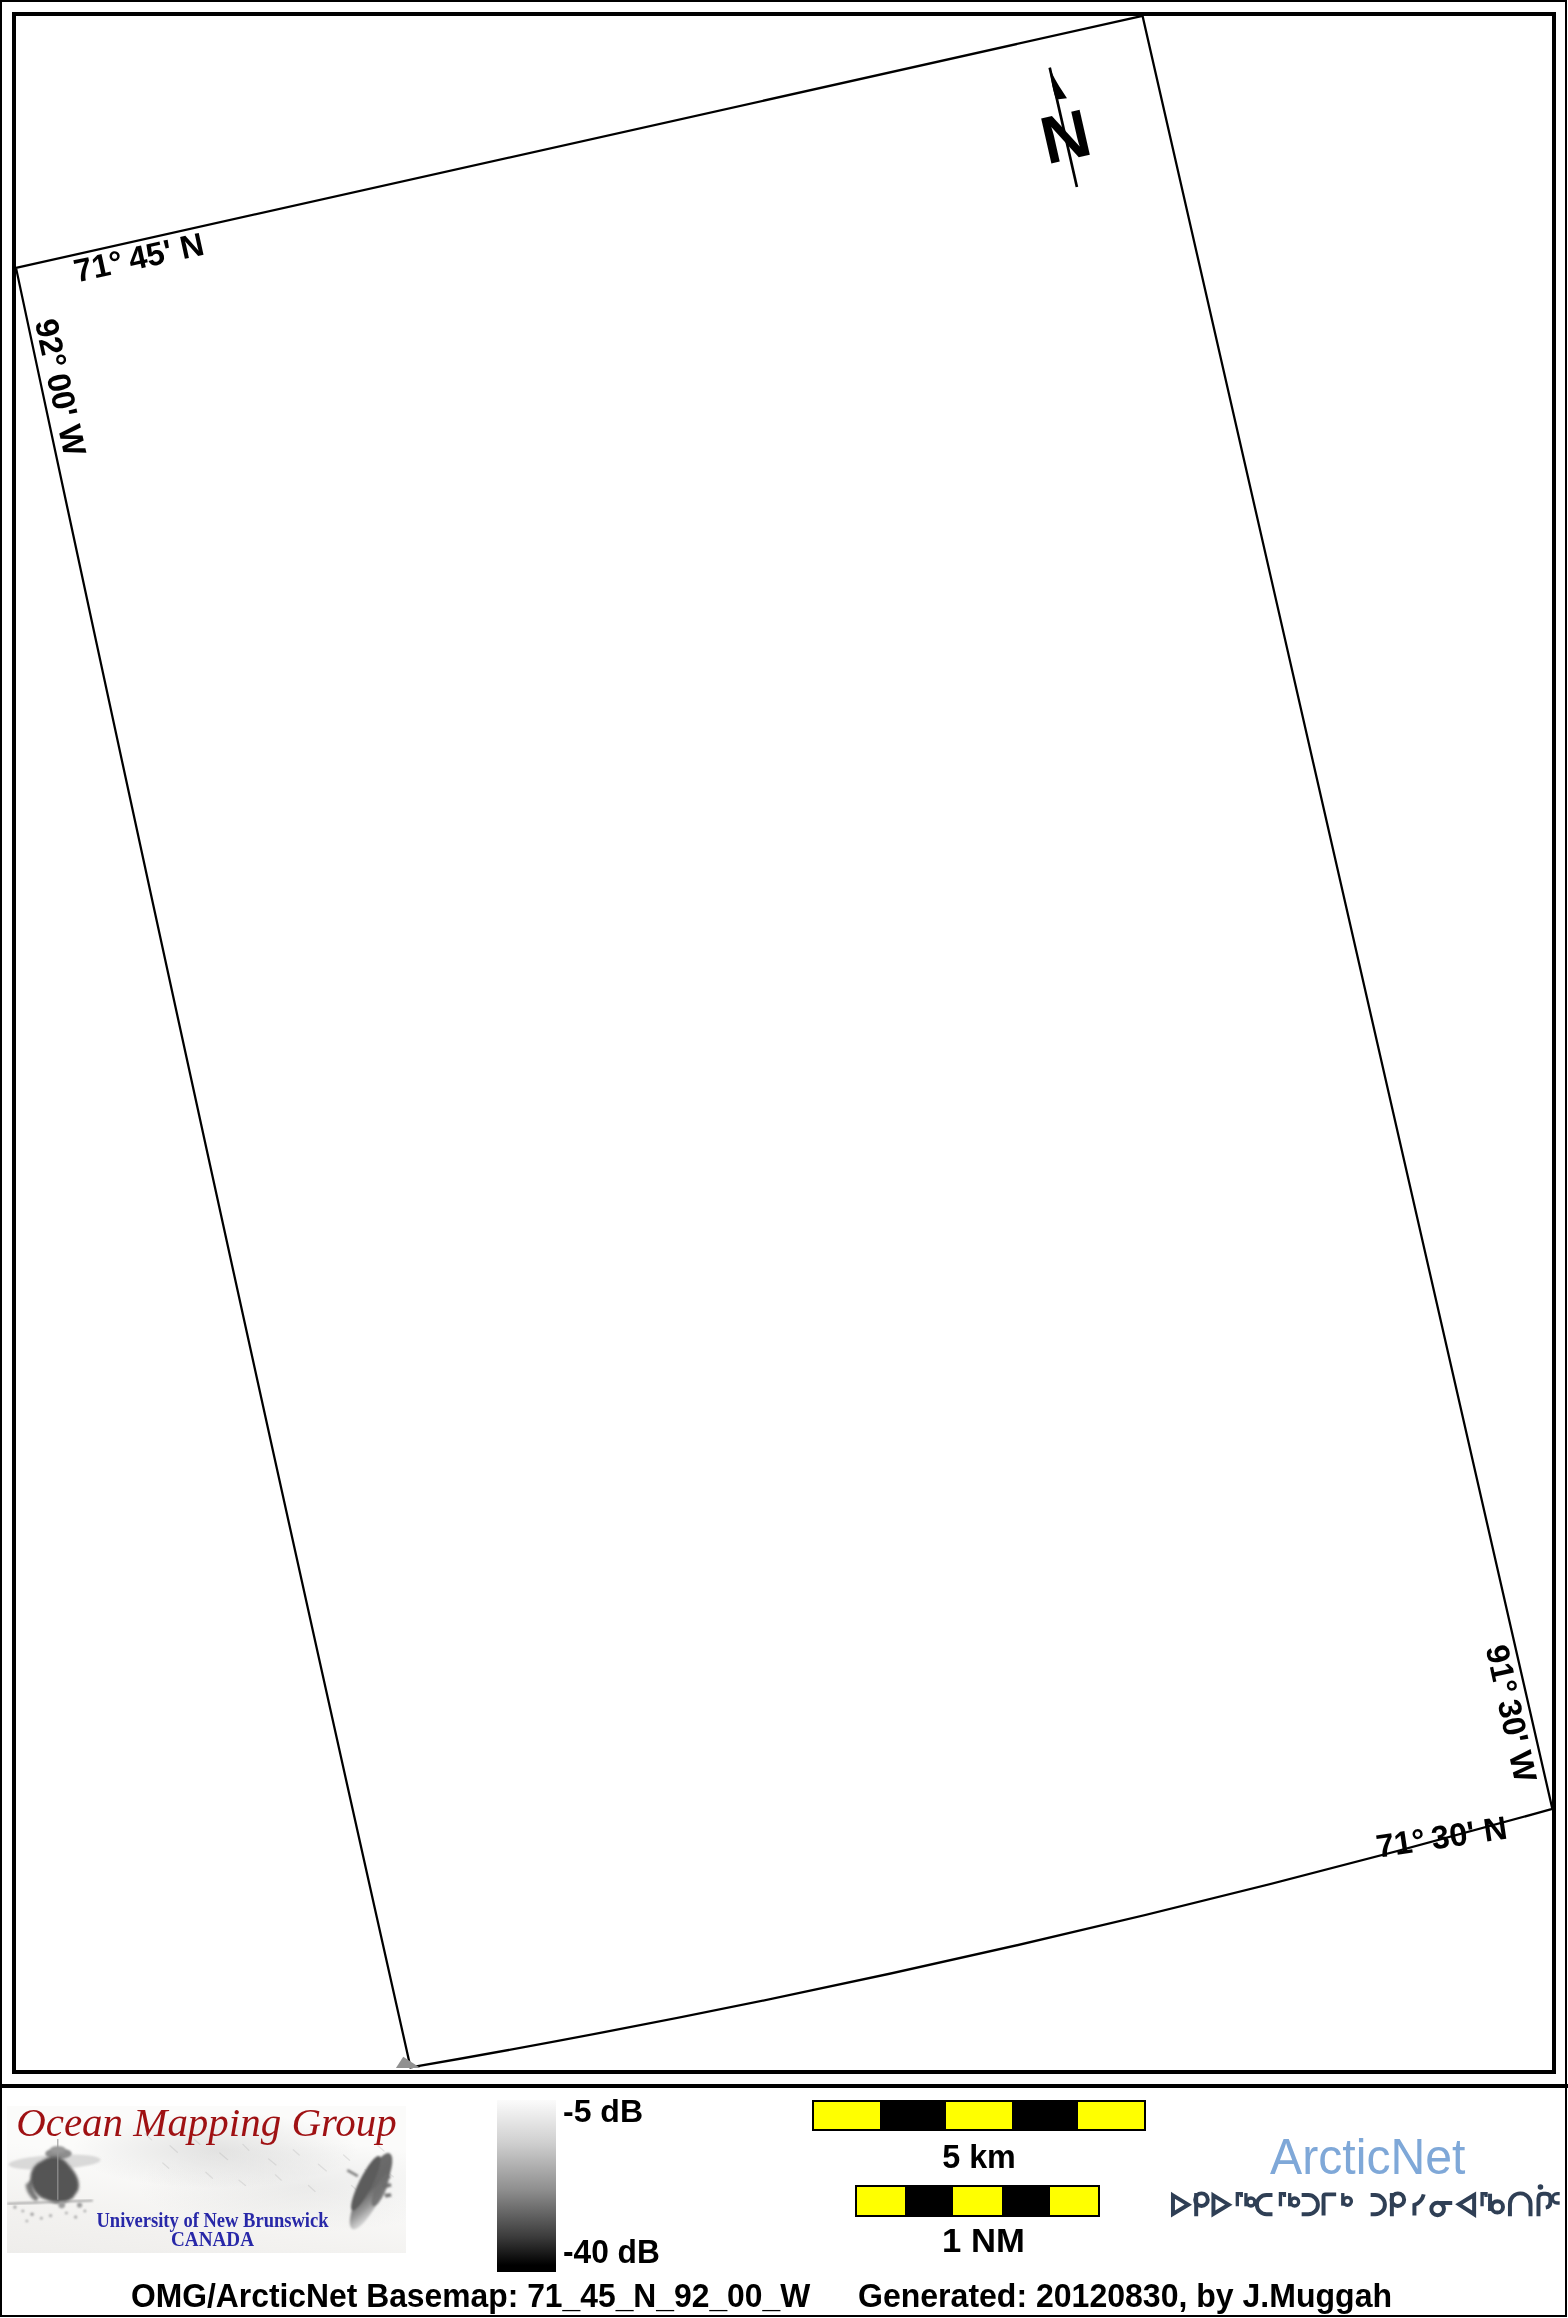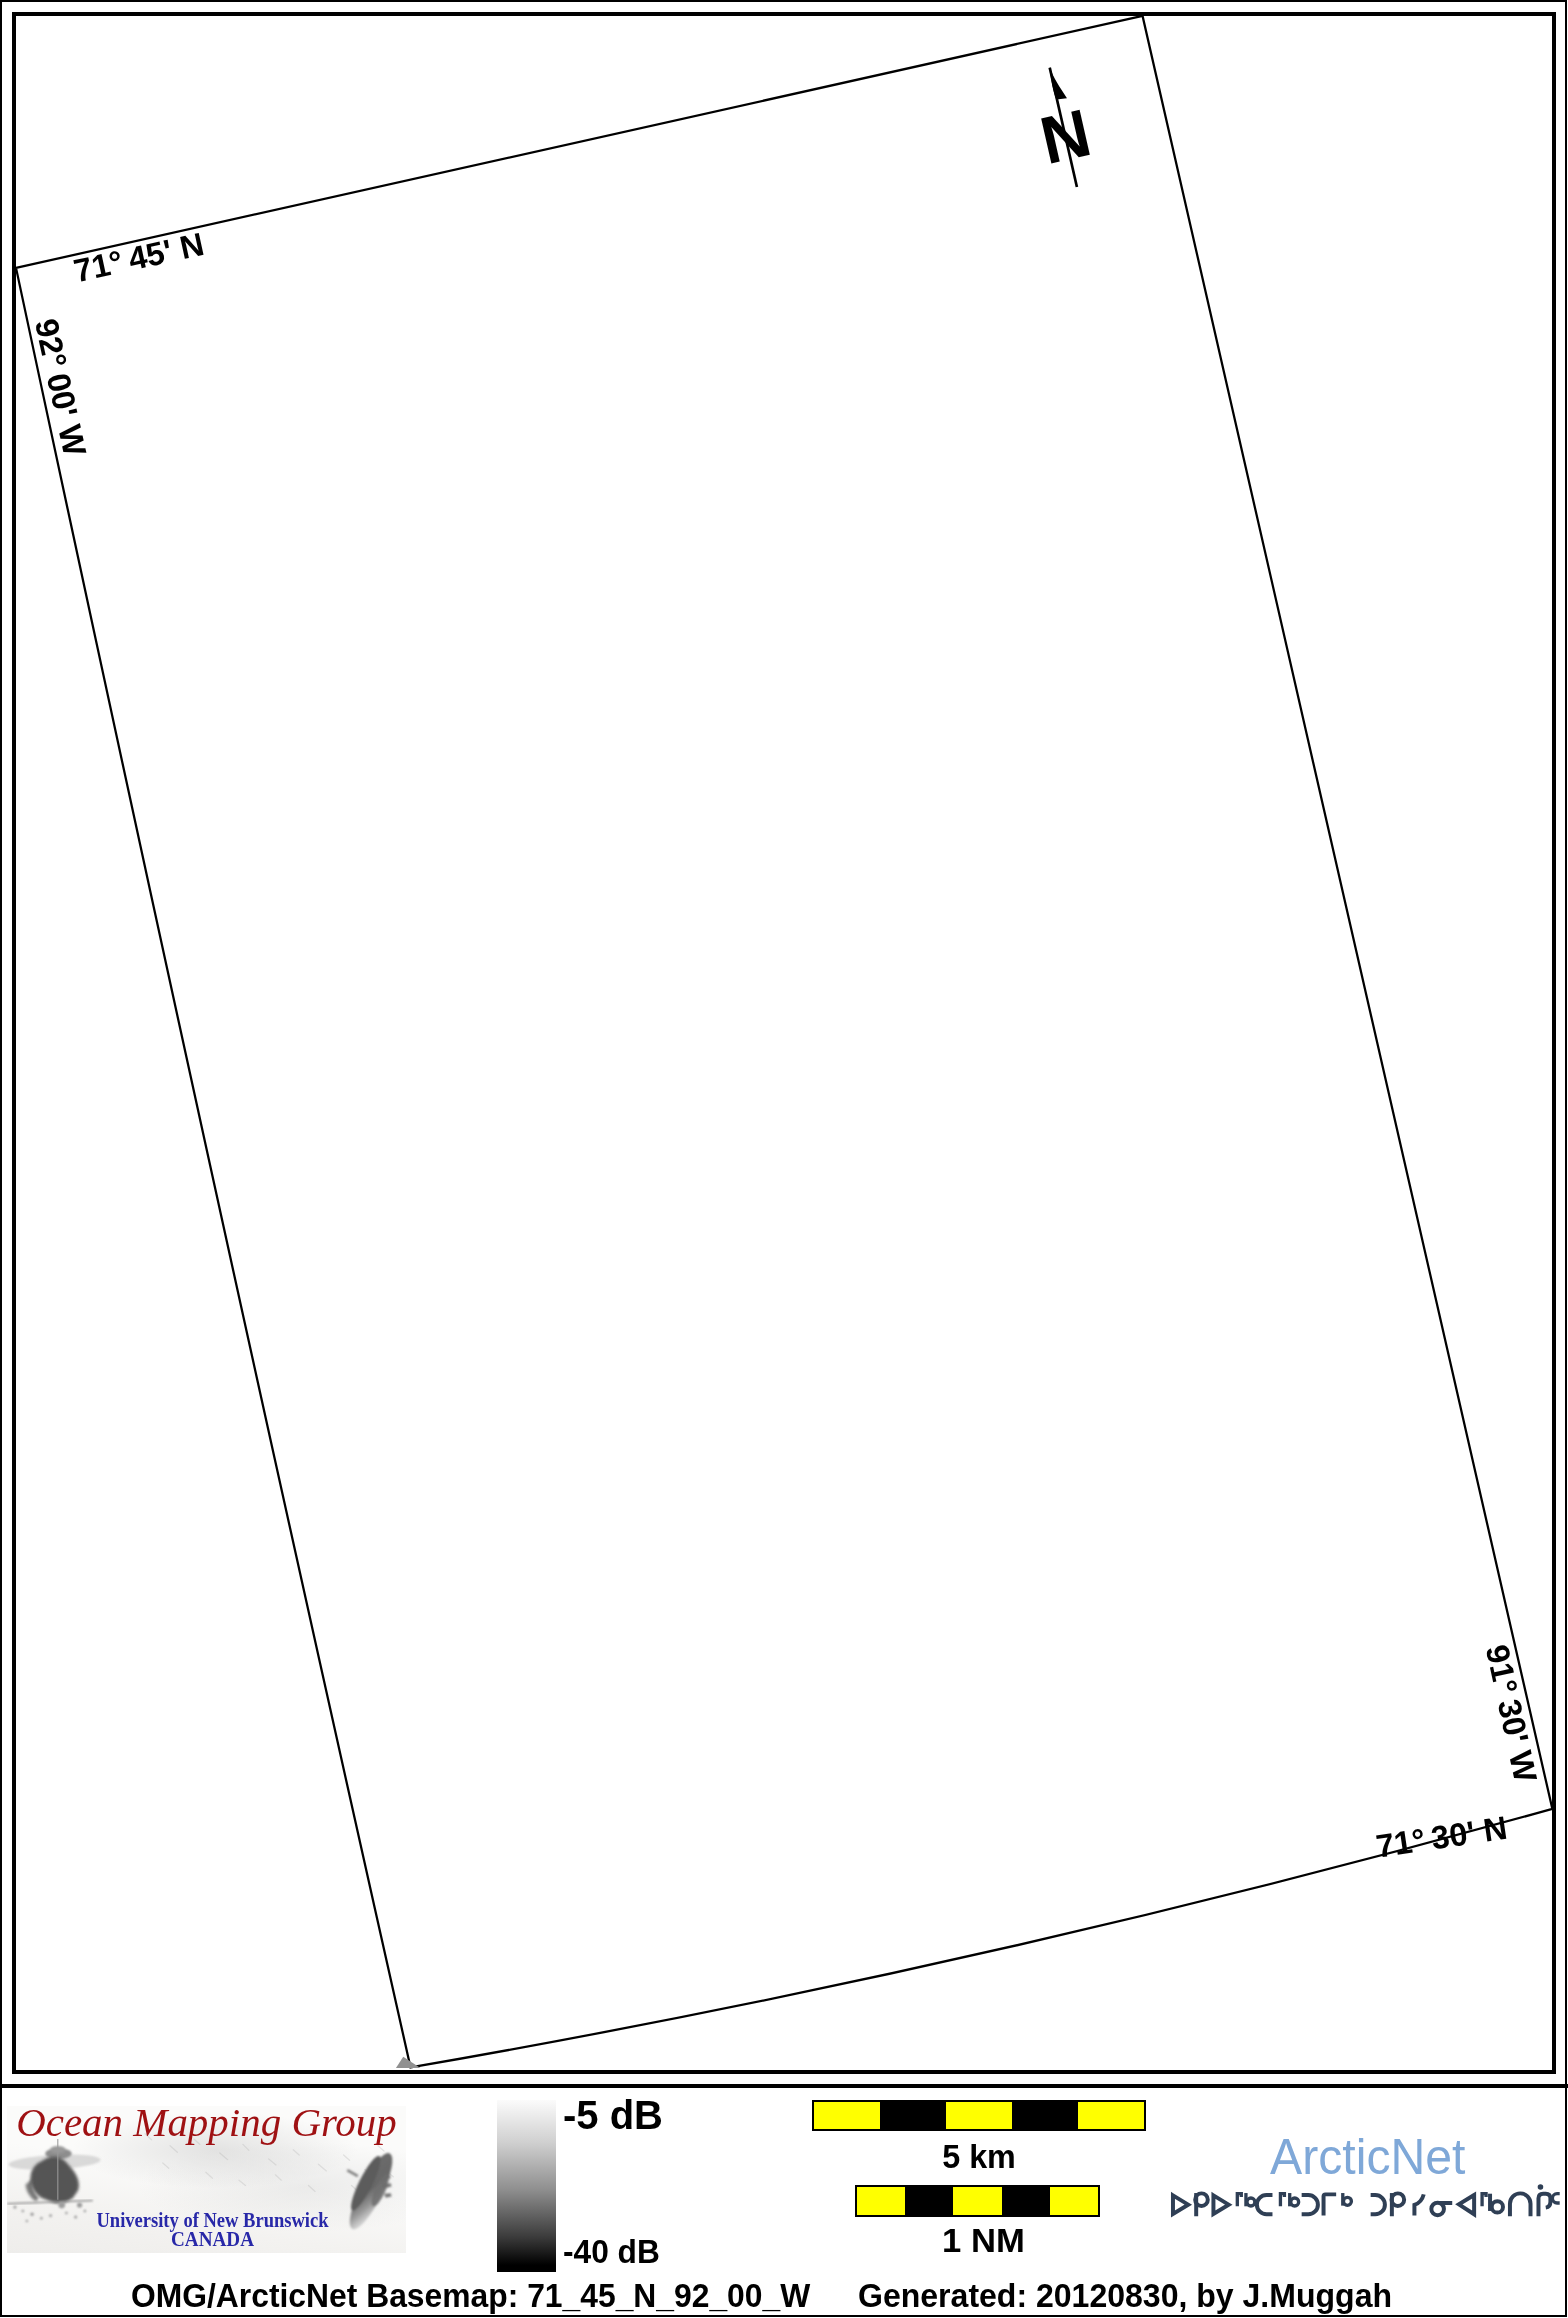--- a/index.html
+++ b/index.html
@@ -134,21 +134,21 @@
     <div class="abs" style="left:6.6px;top:103px;width:399px;text-align:center;font-family:'Liberation Serif',serif;
          font-weight:bold;font-size:22px;color:#2828a8;white-space:nowrap;transform:scaleX(.842);">University of New Brunswick</div>
 
     <div class="abs" style="left:6.6px;top:123px;width:399px;text-align:center;font-family:'Liberation Serif',serif;
          font-weight:bold;font-size:20.6px;color:#2828a8;transform:scaleX(.93);">CANADA</div>
   </div>
 
   <div class="abs" style="left:497px;top:2100px;width:59px;height:172px;
        background:linear-gradient(to bottom,#fbfbfb 0%,#cfcfcf 25%,#8f8f8f 52%,#3a3a3a 80%,#000 96%);"></div>
 
-  <div class="abs" style="left:563px;top:2095px;font-size:40px;font-weight:bold;white-space:nowrap;">-5 dB</div>
+  <div class="abs" style="left:563px;top:2095px;font-size:32px;font-weight:bold;white-space:nowrap;">-5 dB</div>
 
   <div class="abs" style="left:563px;top:2235px;font-size:33px;font-weight:bold;white-space:nowrap;
        transform:scaleX(.96);transform-origin:0 0;">-40 dB</div>
 
   <div class="abs" style="left:812px;top:2100px;width:330px;height:27px;border:2px solid #000;
        background:linear-gradient(to right,#ff0 0 20%,#000 20% 40%,#ff0 40% 60%,#000 60% 80%,#ff0 80%);"></div>
 
   <div class="abs" style="left:812px;top:2139px;width:334px;text-align:center;font-size:34px;font-weight:bold;
        transform:scaleX(.95);">5 km</div>
 

